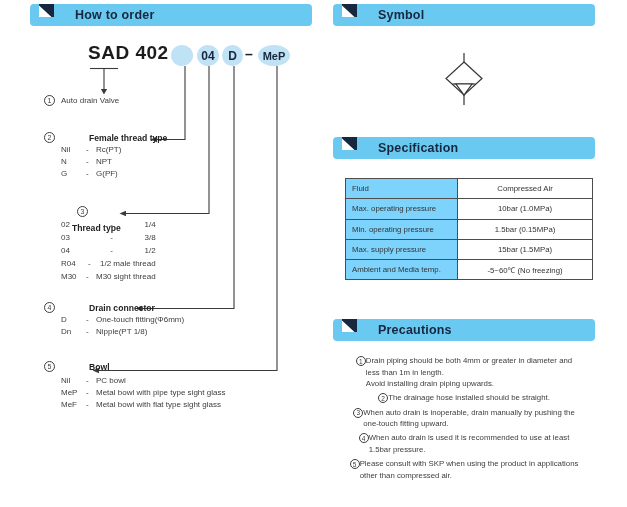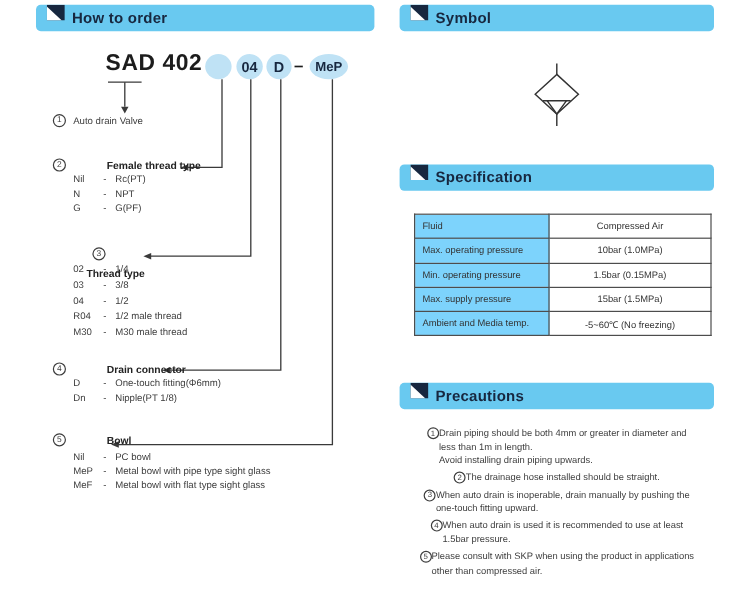--- a/index.html
+++ b/index.html
@@ -4,21 +4,21 @@
 <style>
   html,body{margin:0;padding:0;}
   body{
     width:627px;height:507px;position:relative;overflow:hidden;
     background:#ffffff;
     font-family:"Liberation Sans", sans-serif;
     color:#3c3c3c;
   }
   .bar{
     position:absolute;height:22px;background:#69c9f0;border-radius:4px;
-    display:flex;align-items:center;padding-left:30px;box-sizing:border-box;
+    display:flex;align-items:center;padding-left:45px;box-sizing:border-box;
     color:#17273f;font-weight:bold;font-size:12.5px;letter-spacing:0.2px;
   }
   .bar .corner{position:absolute;left:9px;top:0;}
   .codeline{position:absolute;left:88px;top:42px;font-size:19px;font-weight:bold;color:#1c1c1c;letter-spacing:0.5px;}
   .codedash{position:absolute;left:245px;top:46px;font-size:14px;font-weight:bold;color:#1c1c1c;}
   .circ{
     position:absolute;background:#bfe2f5;border-radius:50%;
     display:flex;align-items:center;justify-content:center;
     font-weight:bold;color:#17273f;font-size:12px;
   }
@@ -30,21 +30,21 @@
   .cnum{
     display:inline-flex;align-items:center;justify-content:center;flex:none;
     width:11px;height:11px;border:1px solid #3d3d3d;border-radius:50%;
     font-size:7px;color:#3d3d3d;box-sizing:border-box;background:#fff;
   }
   .sec-head{position:absolute;left:44px;display:flex;align-items:center;gap:6px;white-space:nowrap;}
   .sec-title{font-weight:bold;font-size:8.6px;color:#222;padding-left:28px;}
   .sec-plain{font-size:8px;color:#3d3d3d;}
   .sec-items{position:absolute;left:61px;font-size:8px;color:#3d3d3d;}
   .sec-items .row{display:flex;align-items:center;white-space:nowrap;}
-  .s2 .row{height:12.2px;} .s3 .row{height:13px;} .s4 .row{height:11.6px;} .s5 .row{height:12px;}
+  .s2 .row{height:12.2px;} .s3 .row{height:13px;justify-content:space-between;} .s4 .row{height:11.6px;} .s5 .row{height:12px;}
   .icode{width:25px;flex:none;} .idash{width:10px;flex:none;}
   
   .spec-table{
     position:absolute;left:345px;top:178px;width:248px;
     border-collapse:collapse;table-layout:fixed;font-size:7.8px;color:#333;
   }
   .spec-table td{border:1px solid #4d4d4d;height:19.3px;padding:0;}
   .spec-table td.lbl{width:105px;background:#7dd3fc;padding-left:6px;text-align:left;}
   .spec-table td.val{text-align:center;}
   
@@ -140,21 +140,21 @@
       <span class="ival">1/2</span>
     </div>
   <div class="row">
       <span class="icode">R04</span>
       <span class="idash">-</span>
       <span class="ival">1/2 male thread</span>
     </div>
   <div class="row">
       <span class="icode">M30</span>
       <span class="idash">-</span>
-      <span class="ival">M30 male thread</span>
+      <span class="ival">M30 sight thread</span>
     </div>
 </div>
 
 <div class="sec-head" style="top:302px;">
   <span class="cnum">4</span>
   <span class="sec-title">Drain connector</span>
 </div>
 <div class="sec-items s4" style="top:314px;">
   <div class="row">
       <span class="icode">D</span>

